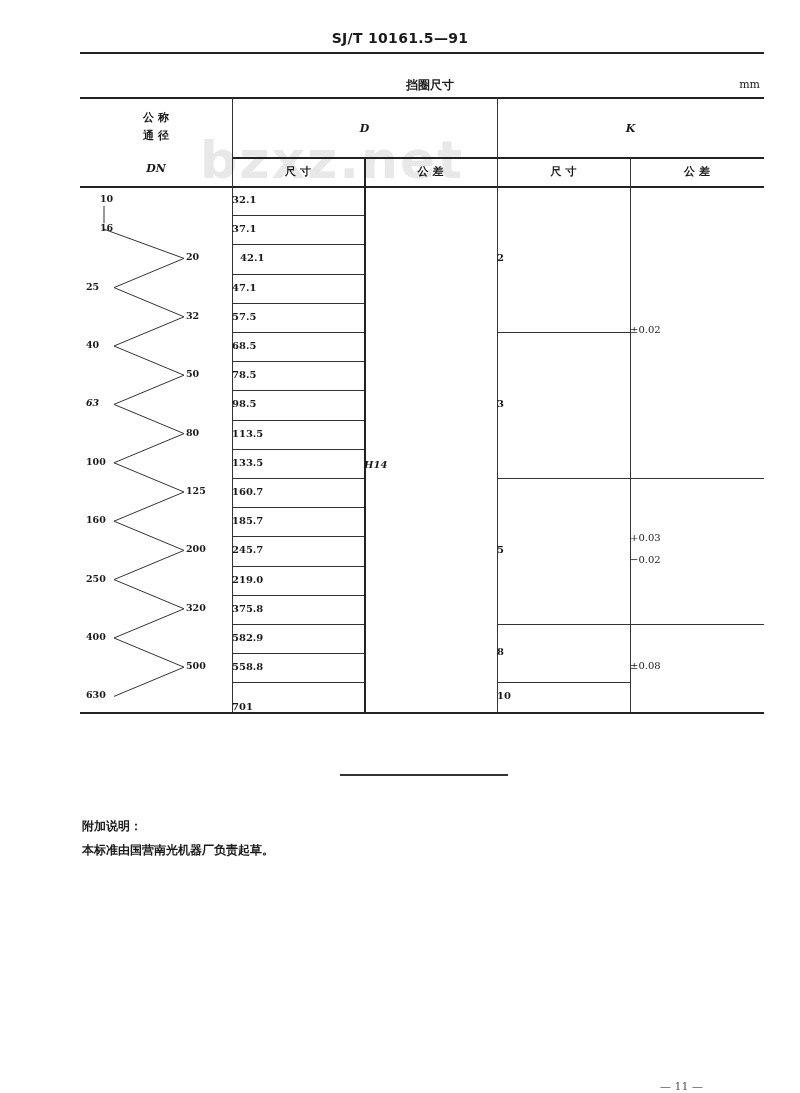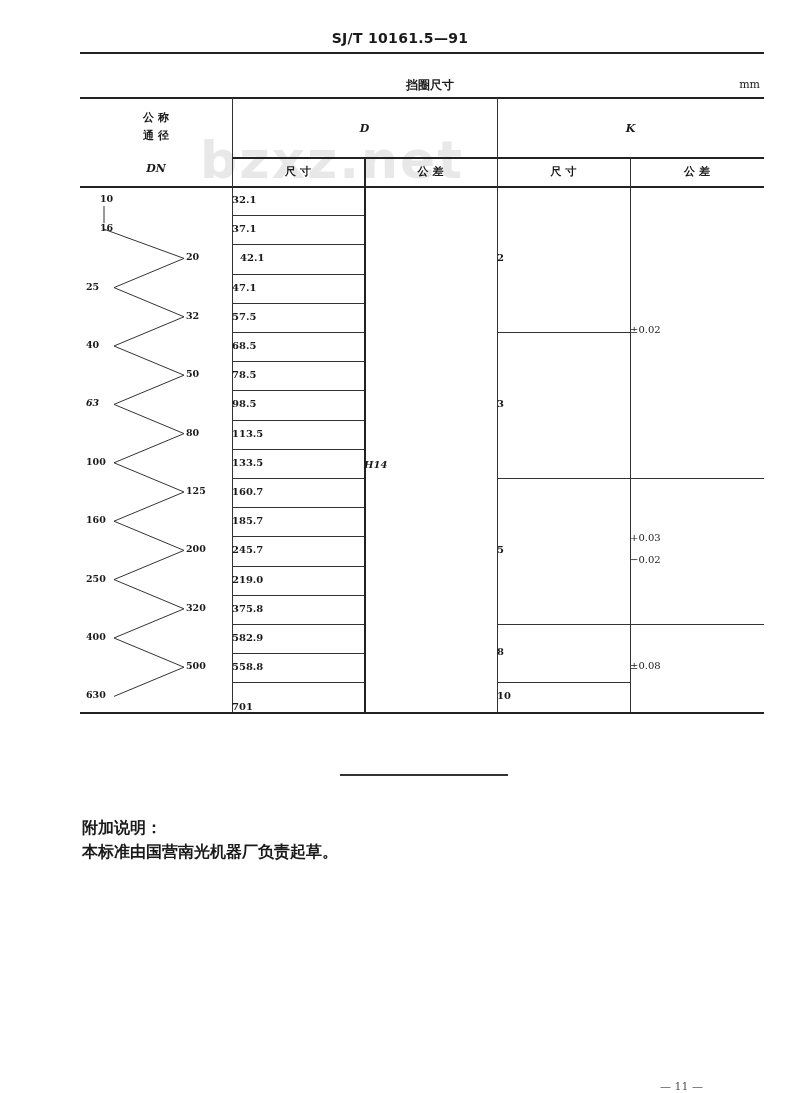--- a/index.html
+++ b/index.html
@@ -11,21 +11,21 @@
   .caption { left:380px; width:100px; top:77px; text-align:center; font-size:12px; font-weight:bold; font-family:Liberation Sans, sans-serif; }
   .unit { left:700px; width:60px; top:78px; text-align:right; font-size:11px; }
   .rule-table-top { left:80px; width:684px; top:97px; height:2px; background:#222; }
   .hline { height:1px; background:#333; }
   .vline { width:1px; background:#333; }
   .thick-v { width:2px; background:#222; }
   .hdr { text-align:center; font-size:11px; font-weight:bold; font-family:"DejaVu Sans", sans-serif; }
   .cell { text-align:left; font-size:10px; font-weight:bold; }
   .dn-label { font-size:9.5px; font-weight:bold; }
   .watermark { left:200px; top:130px; font-family:"DejaVu Sans", sans-serif; font-weight:bold; font-size:52px; color:rgba(190,190,190,0.35); letter-spacing:2px; }
-  .note { left:82px; font-size:16px; font-weight:bold; font-family:"DejaVu Sans", sans-serif; }
+  .note { left:82px; font-size:12px; font-weight:bold; font-family:"DejaVu Sans", sans-serif; }
   .page-num { left:660px; top:1080px; font-size:11px; color:#555; }
 </style>
 </head>
 <body>
 
 <div class="abs std-title">SJ/T 10161.5—91</div>
 <div class="abs rule-top"></div>
 <div class="abs caption">挡圈尺寸</div>
 <div class="abs unit">mm</div>
 

